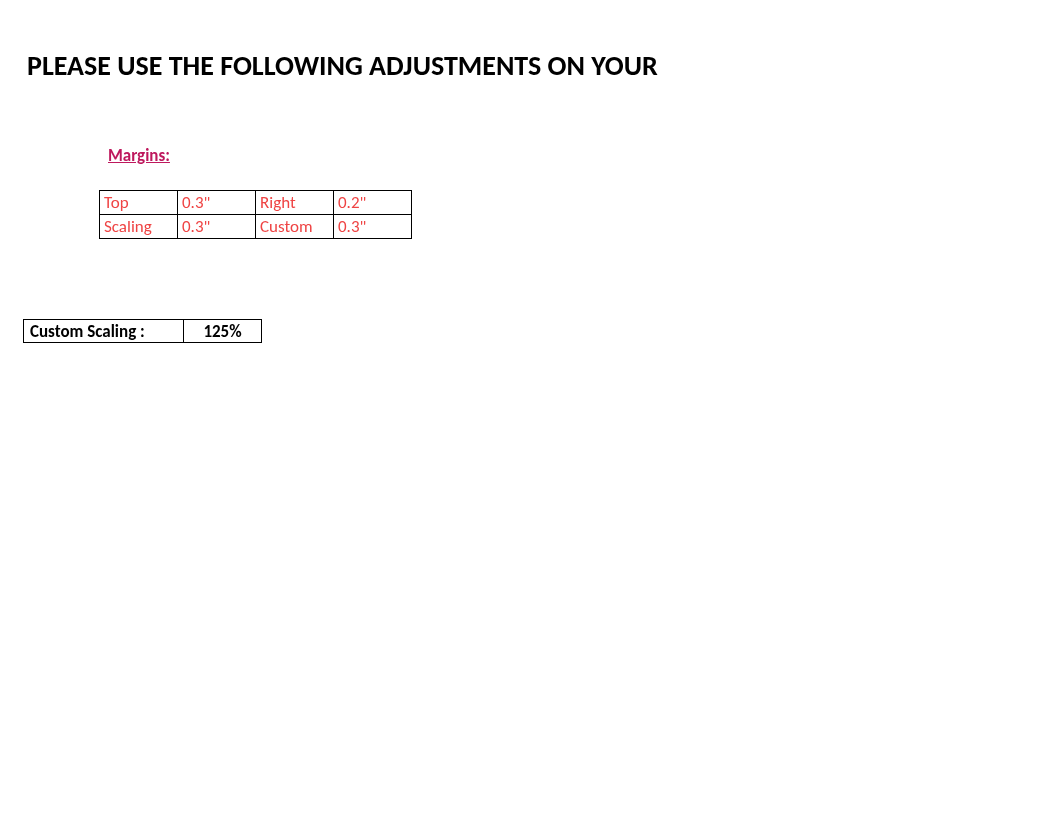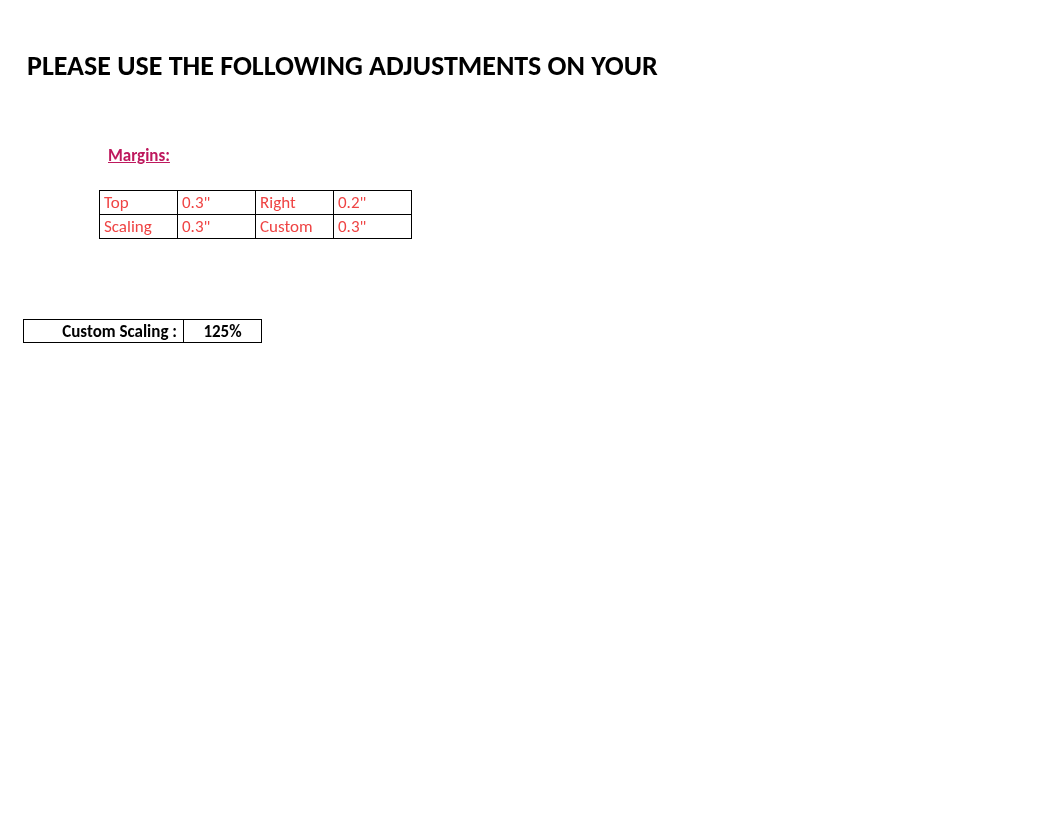--- a/index.html
+++ b/index.html
@@ -63,21 +63,21 @@
       color: #000;
     }
     .scaling-box td {
       border: 1px solid #000;
       padding: 0px 6px;
       height: 23px;
       vertical-align: middle;
     }
     .scaling-box .scaling-label-cell {
       width: 160px;
-      text-align: right;
+      text-align: left;
     }
     .scaling-box .scaling-value-cell {
       width: 78px;
       text-align: center;
     }
   </style>
 </head>
 <body>
 
 <div class="page-title">

